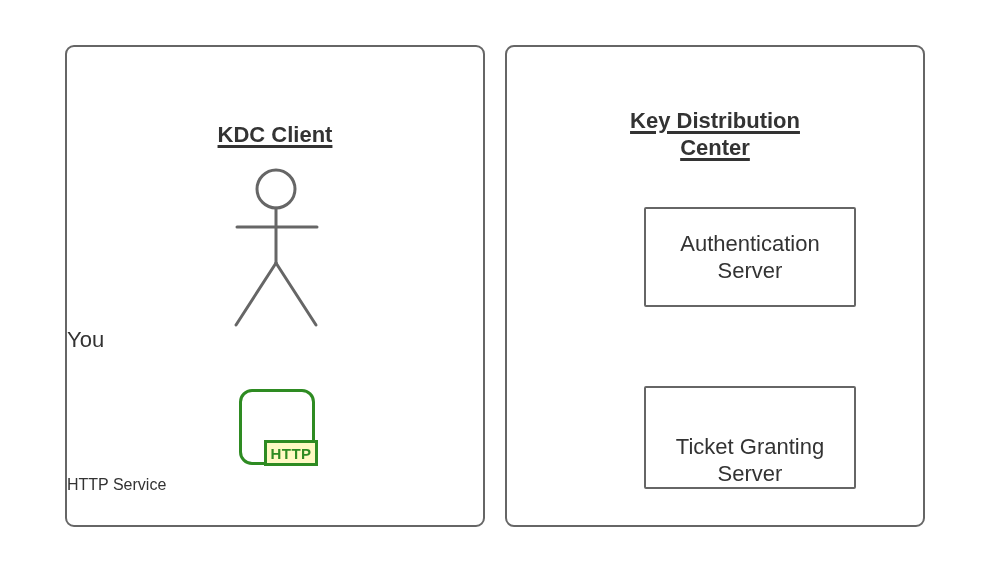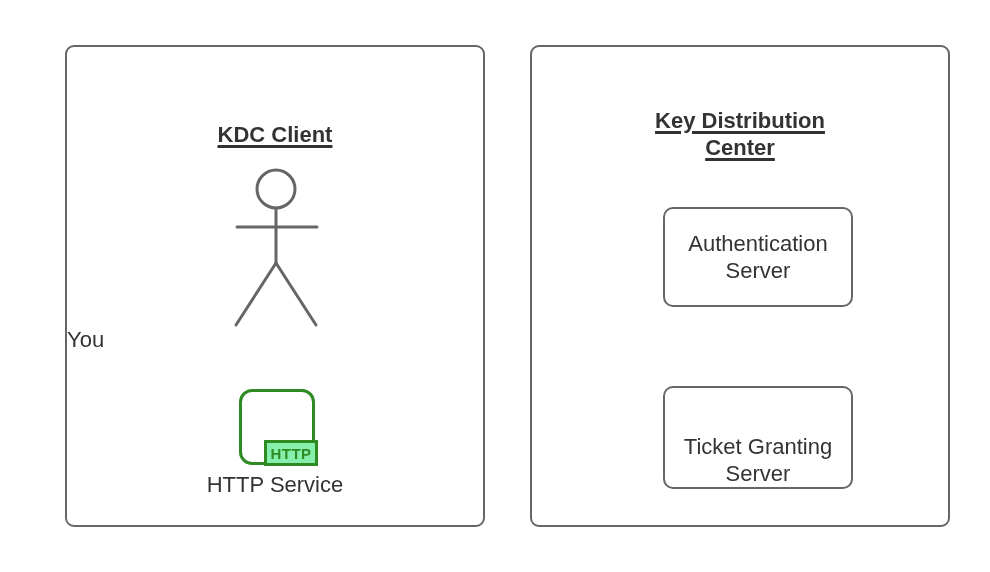--- a/index.html
+++ b/index.html
@@ -20,21 +20,21 @@
     position: absolute;
     top: 45px;
     width: 420px;
     height: 482px;
     border: 2px solid #666666;
     border-radius: 9px;
     background: #ffffff;
     box-sizing: border-box;
   }
   .panel.left  { left: 65px; }
-  .panel.right { left: 505px; margin-left: 25px; }
+  .panel.right { left: 505px; }
 
   .panel-title {
     position: absolute;
     font-size: 22px;
     font-weight: bold;
     line-height: 27px;
     text-align: center;
     color: #333333;
     text-decoration: underline;
     text-decoration-thickness: 2.5px;
@@ -78,47 +78,47 @@
     border-radius: 13px;
     box-sizing: border-box;
     background: transparent;
   }
   .http-badge {
     position: absolute;
     left: 197px;
     top: 393px;
     width: 54px;
     height: 26px;
-    background: #86efac;
+    background: #fef9c3;
     border: 3px solid #2e8b22;
     box-sizing: border-box;
     display: flex;
     align-items: center;
     justify-content: center;
     font-size: 15px;
     font-weight: bold;
     color: #2e8b22;
     letter-spacing: 0.5px;
   }
   .service-label {
     position: absolute;
     top: 424px;
     left: 0;
     width: 100%;
-    text-align: center;
-    font-size: 22px;
+    text-align: left;
+    font-size: 16px;
     line-height: 27px;
   }
 
   .node {
     position: absolute;
-    left: 131px;
-    width: 190px;
+    left: 137px;
+    width: 212px;
     border: 2.5px solid #666666;
-    border-radius: 10px;
+    border-radius: 2px;
     box-sizing: border-box;
     background: #ffffff;
     display: flex;
     align-items: center;
     justify-content: center;
   }
   .node.auth { top: 160px; height: 100px; }
   .node.tgs  { top: 339px; height: 103px; align-items: flex-end; }
   .node-label {
     font-size: 22px;

